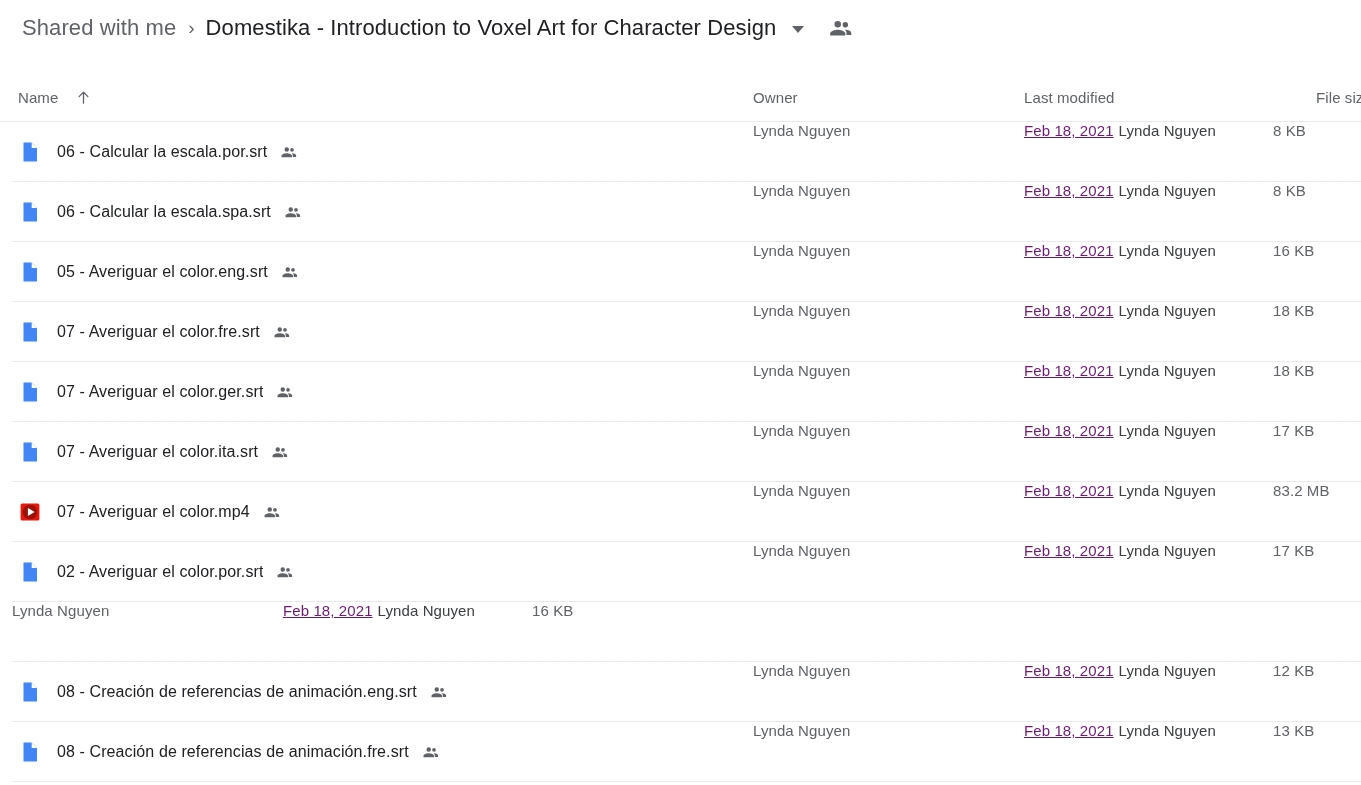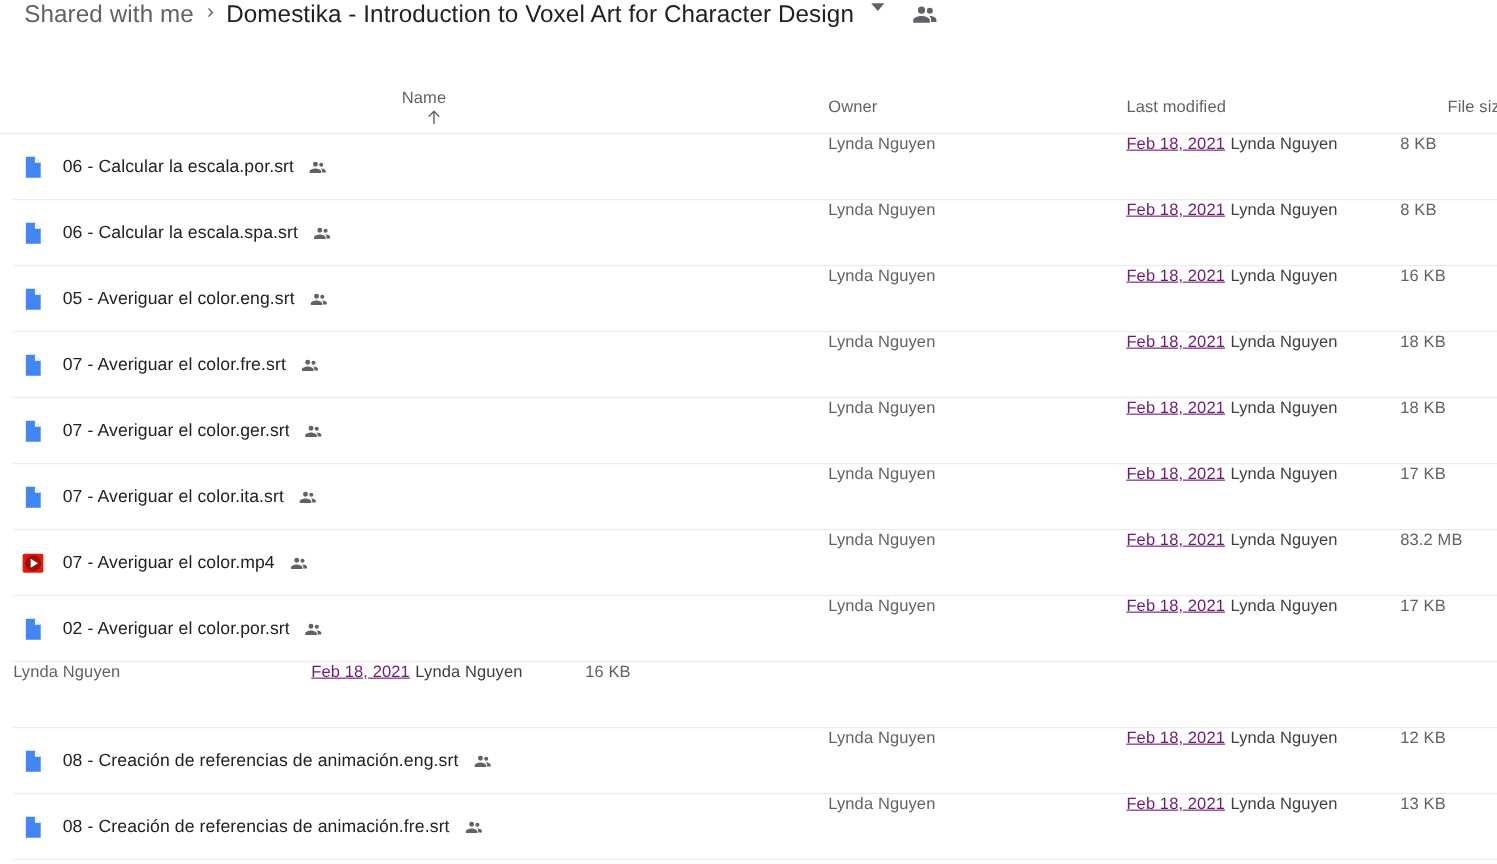--- a/index.html
+++ b/index.html
@@ -13,21 +13,21 @@
     font-family: "Liberation Sans", sans-serif;
     color: #202124;
     overflow: hidden;
     -webkit-font-smoothing: antialiased;
   }
 
   
   .breadcrumb-bar {
     height: 56px;
     display: flex;
-    align-items: flex-start;
+    align-items: center;
     padding: 0 0 0 22px;
     box-sizing: border-box;
   }
   .crumb {
     font-size: 22px;
     line-height: 26px;
     letter-spacing: 0.1px;
     white-space: nowrap;
   }
   .crumb-parent {
@@ -64,21 +64,20 @@
     padding: 0 0 0 12px;
     box-sizing: border-box;
     border-bottom: 1px solid #e8eaed;
     margin: 18px 0 0 0;
   }
   .col-head {
     font-size: 15px;
     color: #5f6368;
     letter-spacing: 0.1px;
     box-sizing: border-box;
-    flex-direction: column;
   }
   .col-name     { flex: 0 0 741px; padding-left: 6px; display: flex; align-items: center; }
   .col-owner    { flex: 0 0 271px; }
   .col-modified { flex: 0 0 249px; }
   .col-size     { flex: 0 0 auto; margin-left: 43px; }
 
   .sort-arrow {
     margin-left: 17px;
     display: inline-block;
     line-height: 0;

